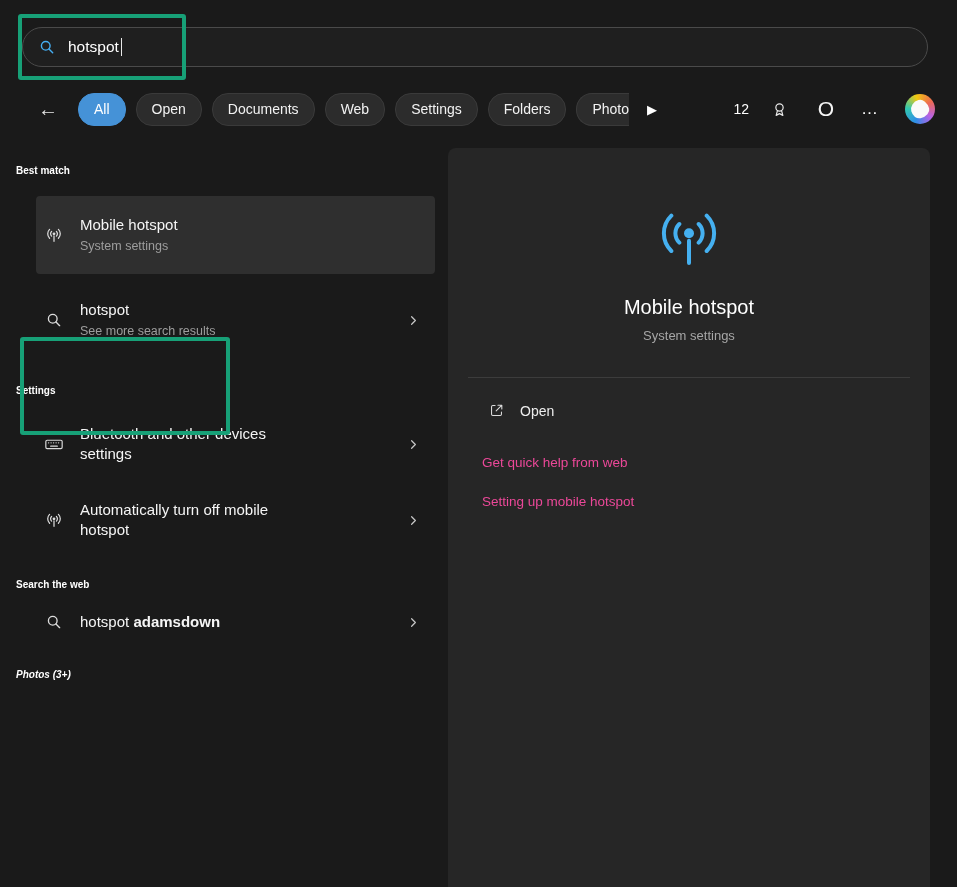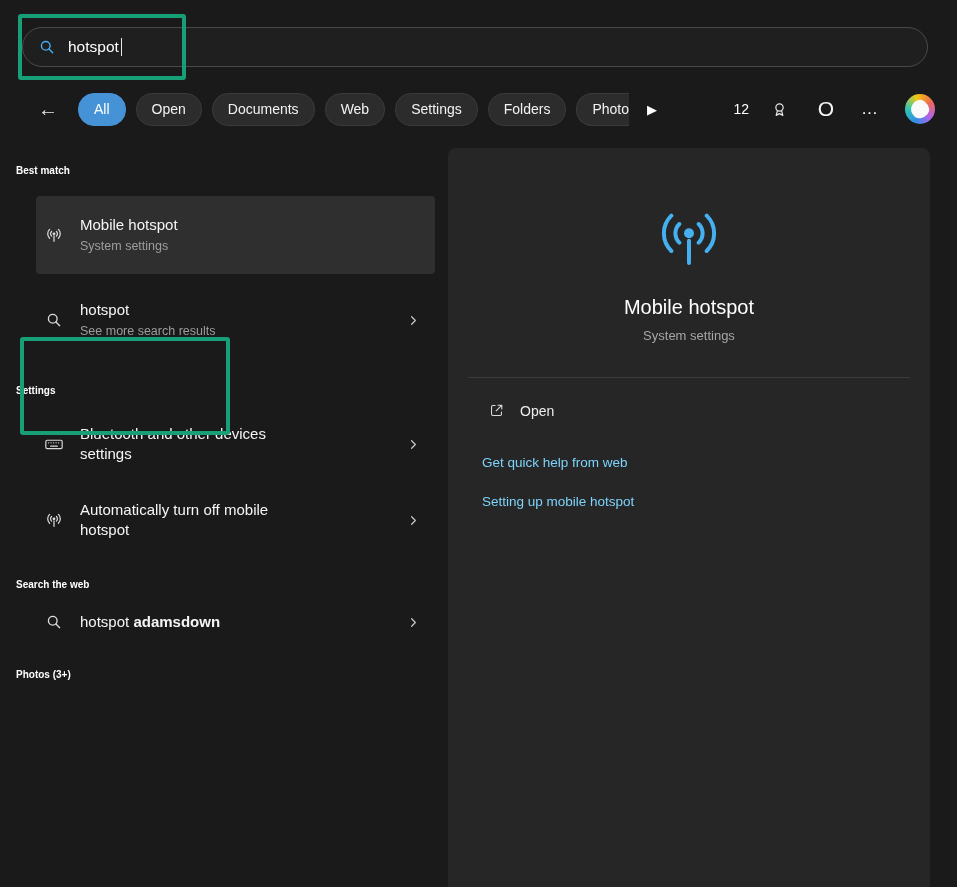--- a/index.html
+++ b/index.html
@@ -46,21 +46,21 @@
     background:conic-gradient(from 200deg at 50% 50%,#2e8ee6,#31c8b0,#f2c80f,#ee6a52,#b562e8,#2e8ee6);}
   .copilot::after{content:"";position:absolute;inset:6px;background:#fafafa;
     border-radius:55% 45% 60% 40% / 50% 60% 40% 50%;transform:rotate(-15deg);}
   
   .left{position:absolute;left:0;top:148px;width:448px;}
   .heading{margin-left:16px;color:#ffffff;font-size:10px;font-weight:700;line-height:18px;}
   .h-best{margin-top:14px;}
   .h-settings{margin-top:34px;}
   .h-apps{margin-top:28px;}
   .h-web{margin-top:28px;}
-  .h-photos{margin-top:26px;}
+  .h-photos{margin-top:26px;font-style:italic;}
   .row{
     margin:18px 0 0 36px;width:399px;box-sizing:border-box;
     display:flex;align-items:center;padding:8px 14px 8px 8px;border-radius:4px;
   }
   .row .ricon{width:20px;height:20px;color:#dcdcdc;flex:0 0 auto;margin-right:16px;}
   .row .text{max-width:238px;}
   .tt{font-size:15px;color:#f5f5f5;line-height:20px;}
   .tt .b{font-weight:700;}
   .tt .dim{color:#a0a0a0;}
   .st{font-size:12.5px;color:#9d9d9d;line-height:17px;margin-top:3px;}
@@ -73,21 +73,21 @@
   .r-web2{margin-top:10px;}
   
   .panel{position:absolute;left:448px;top:148px;width:482px;height:739px;
     background:#262626;border-radius:8px 8px 0 0;box-sizing:border-box;}
   .big-icon{width:80px;height:80px;margin:50px auto 0;color:#45b0f0;}
   .p-title{margin-top:18px;text-align:center;font-size:20px;color:#ffffff;}
   .p-sub{margin-top:9px;text-align:center;font-size:13px;color:#a6a6a6;}
   .divider{margin:34px 20px 0;border-top:1px solid #3c3c3c;height:0;}
   .open-row{margin:24px 0 0 40px;display:flex;align-items:center;gap:15px;font-size:14px;color:#ededed;}
   .open-row .icon{width:17px;height:17px;color:#dcdcdc;}
-  .p-link{margin:36px 0 0 34px;font-size:13.5px;color:#7dd3fc;}
+  .p-link{margin:36px 0 0 34px;font-size:13.5px;color:#ec4899;}
   .p-link + .p-link{margin-top:24px;}
   svg{display:block;width:100%;height:100%;}
 </style>
 </head>
 <body>
 
 <div id="screen">
 
   <div class="search-bar">
     <span class="icon">

